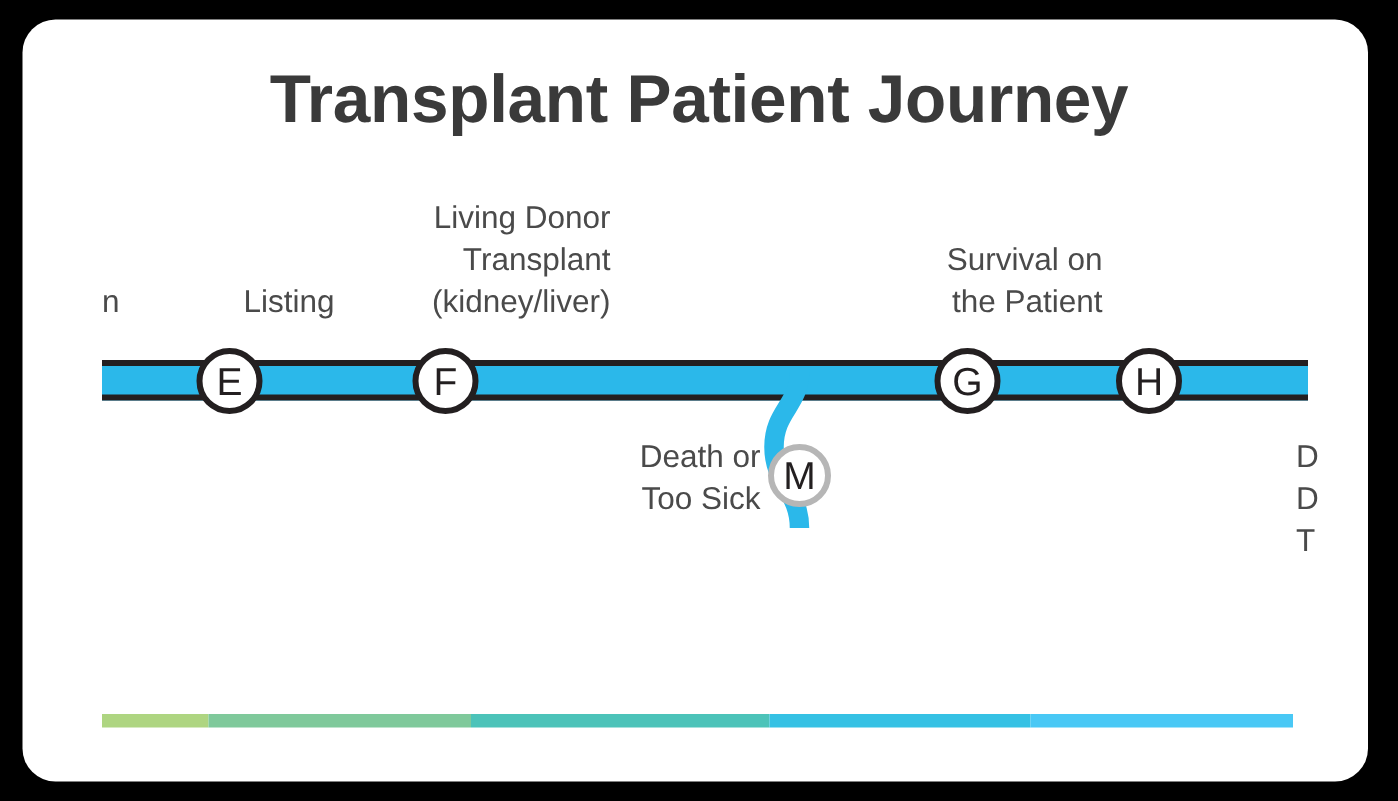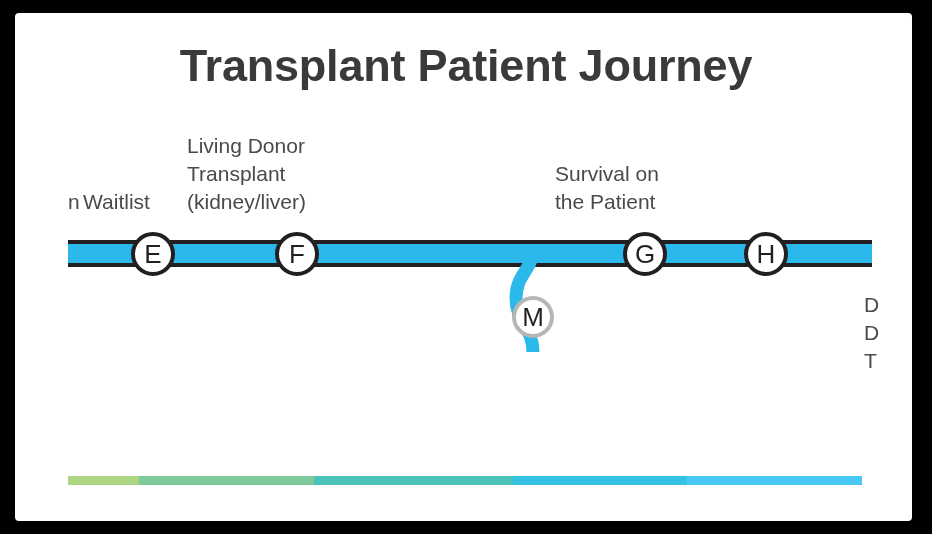--- a/index.html
+++ b/index.html
@@ -7,21 +7,21 @@
     width:932px; height:534px;
     background:#000;
     font-family:"Liberation Sans", sans-serif;
     overflow:hidden;
   }
   #card {
     position:absolute;
     left:15px; top:13px;
     width:897px; height:508px;
     background:#ffffff;
-    border-radius:4px;
+    border-radius:22px;
     overflow:hidden;
   }
   #stage {
     position:absolute;
     left:-15px; top:-13px;
     width:932px; height:534px;
   }
 
   
   #title {
@@ -76,21 +76,21 @@
   }
 
   
   .label {
     position:absolute;
     font-size:21px;
     color:#4a4a4a;
     line-height:28px;
     white-space:pre-line;
   }
-  .label.center { text-align:left; }
+  .label.center { text-align:right; }
   .label.left   { text-align:left; }
 
   
   #gradbar {
     position:absolute;
     left:68px; top:476px;
     width:794px; height:9px;
     display:flex;
   }
   #gradbar .seg { height:100%; }
@@ -124,29 +124,31 @@
     <div class="node" style="left:744px; top:232px;">
       <span>H</span>
     </div>
 
     <div class="node minor" style="left:512px; top:296px;">
       <span>M</span>
     </div>
 
     <div class="label left" style="left:68px; top:188px; width:20px;">n</div>
 
-    <div class="label center" style="left:83px; top:188px; width:140px;">Waitlist</div>
+    <div class="label center" style="left:83px; top:188px; width:140px;">Listing</div>
 
     <div class="label center" style="left:187px; top:132px; width:220px;">Living Donor
 Transplant
 (kidney/liver)</div>
 
     <div class="label center" style="left:555px; top:160px; width:180px;">Survival on
 the Patient</div>
 
+    <div class="label center" style="left:383px; top:291px; width:124px;">Death or
+Too Sick</div>
 
 
     <div class="label left" style="left:864px; top:291px; width:40px;">D
 D
 T</div>
 
     <div id="gradbar">
         <div class="seg" style="background: rgb(174, 213, 129); width: 9%;"></div>
         <div class="seg" style="background: rgb(127, 201, 155); width: 22%;"></div>
         <div class="seg" style="background: rgb(76, 195, 185); width: 25%;"></div>

